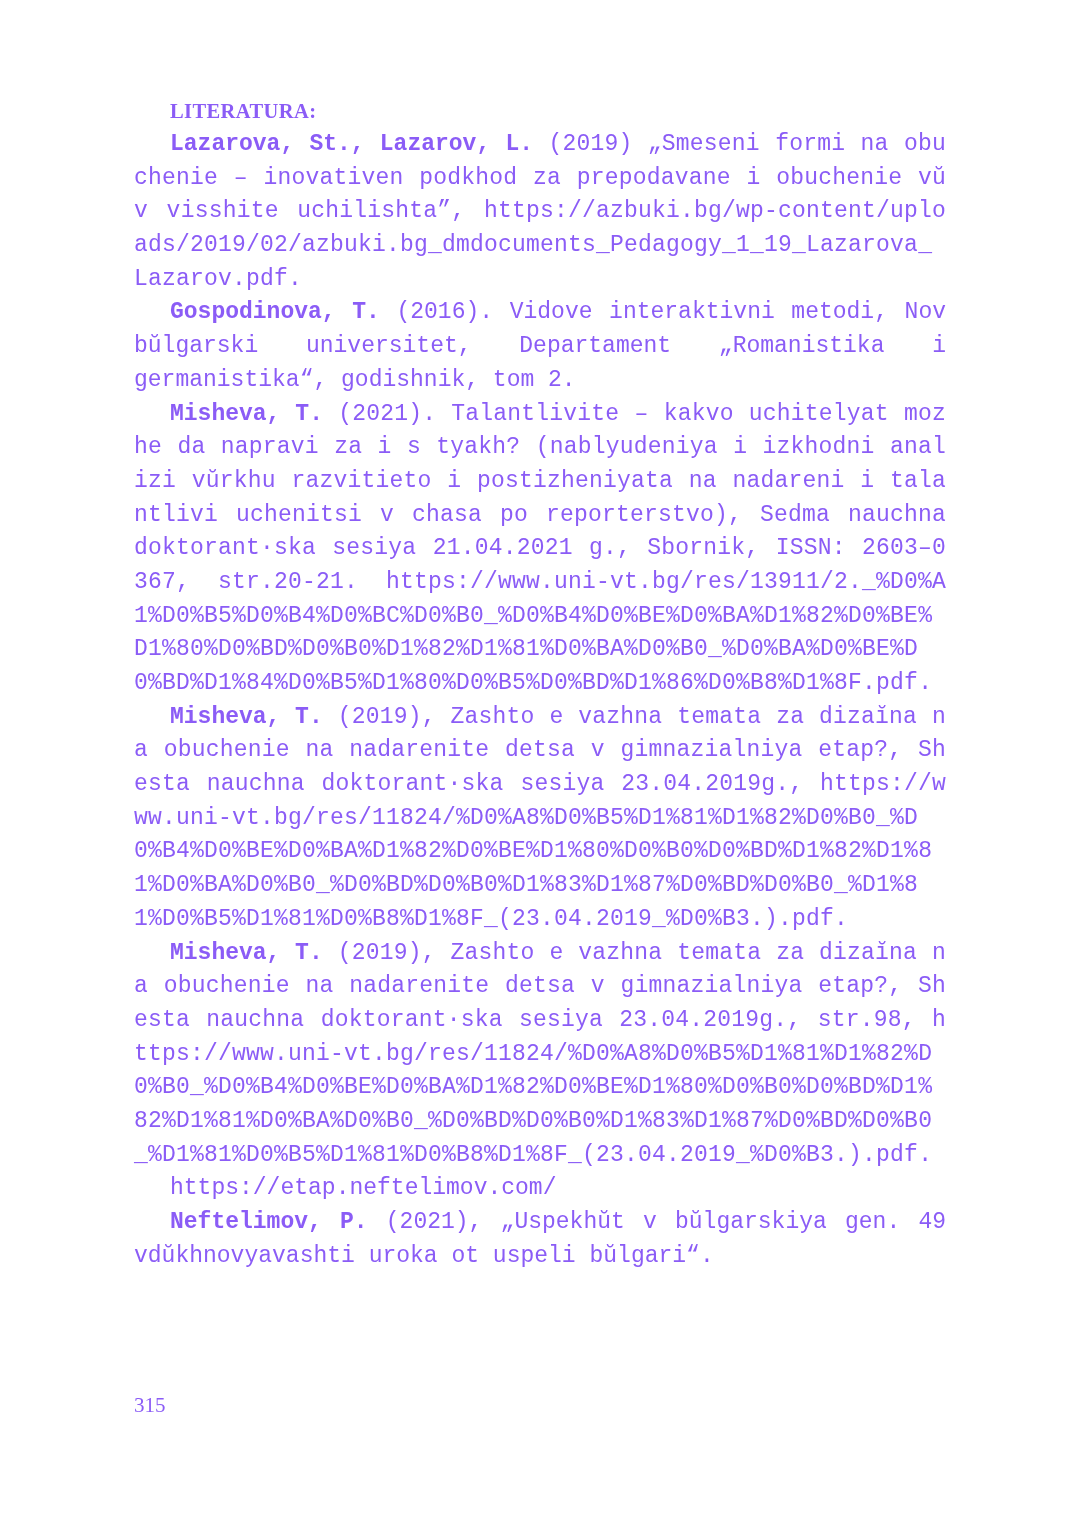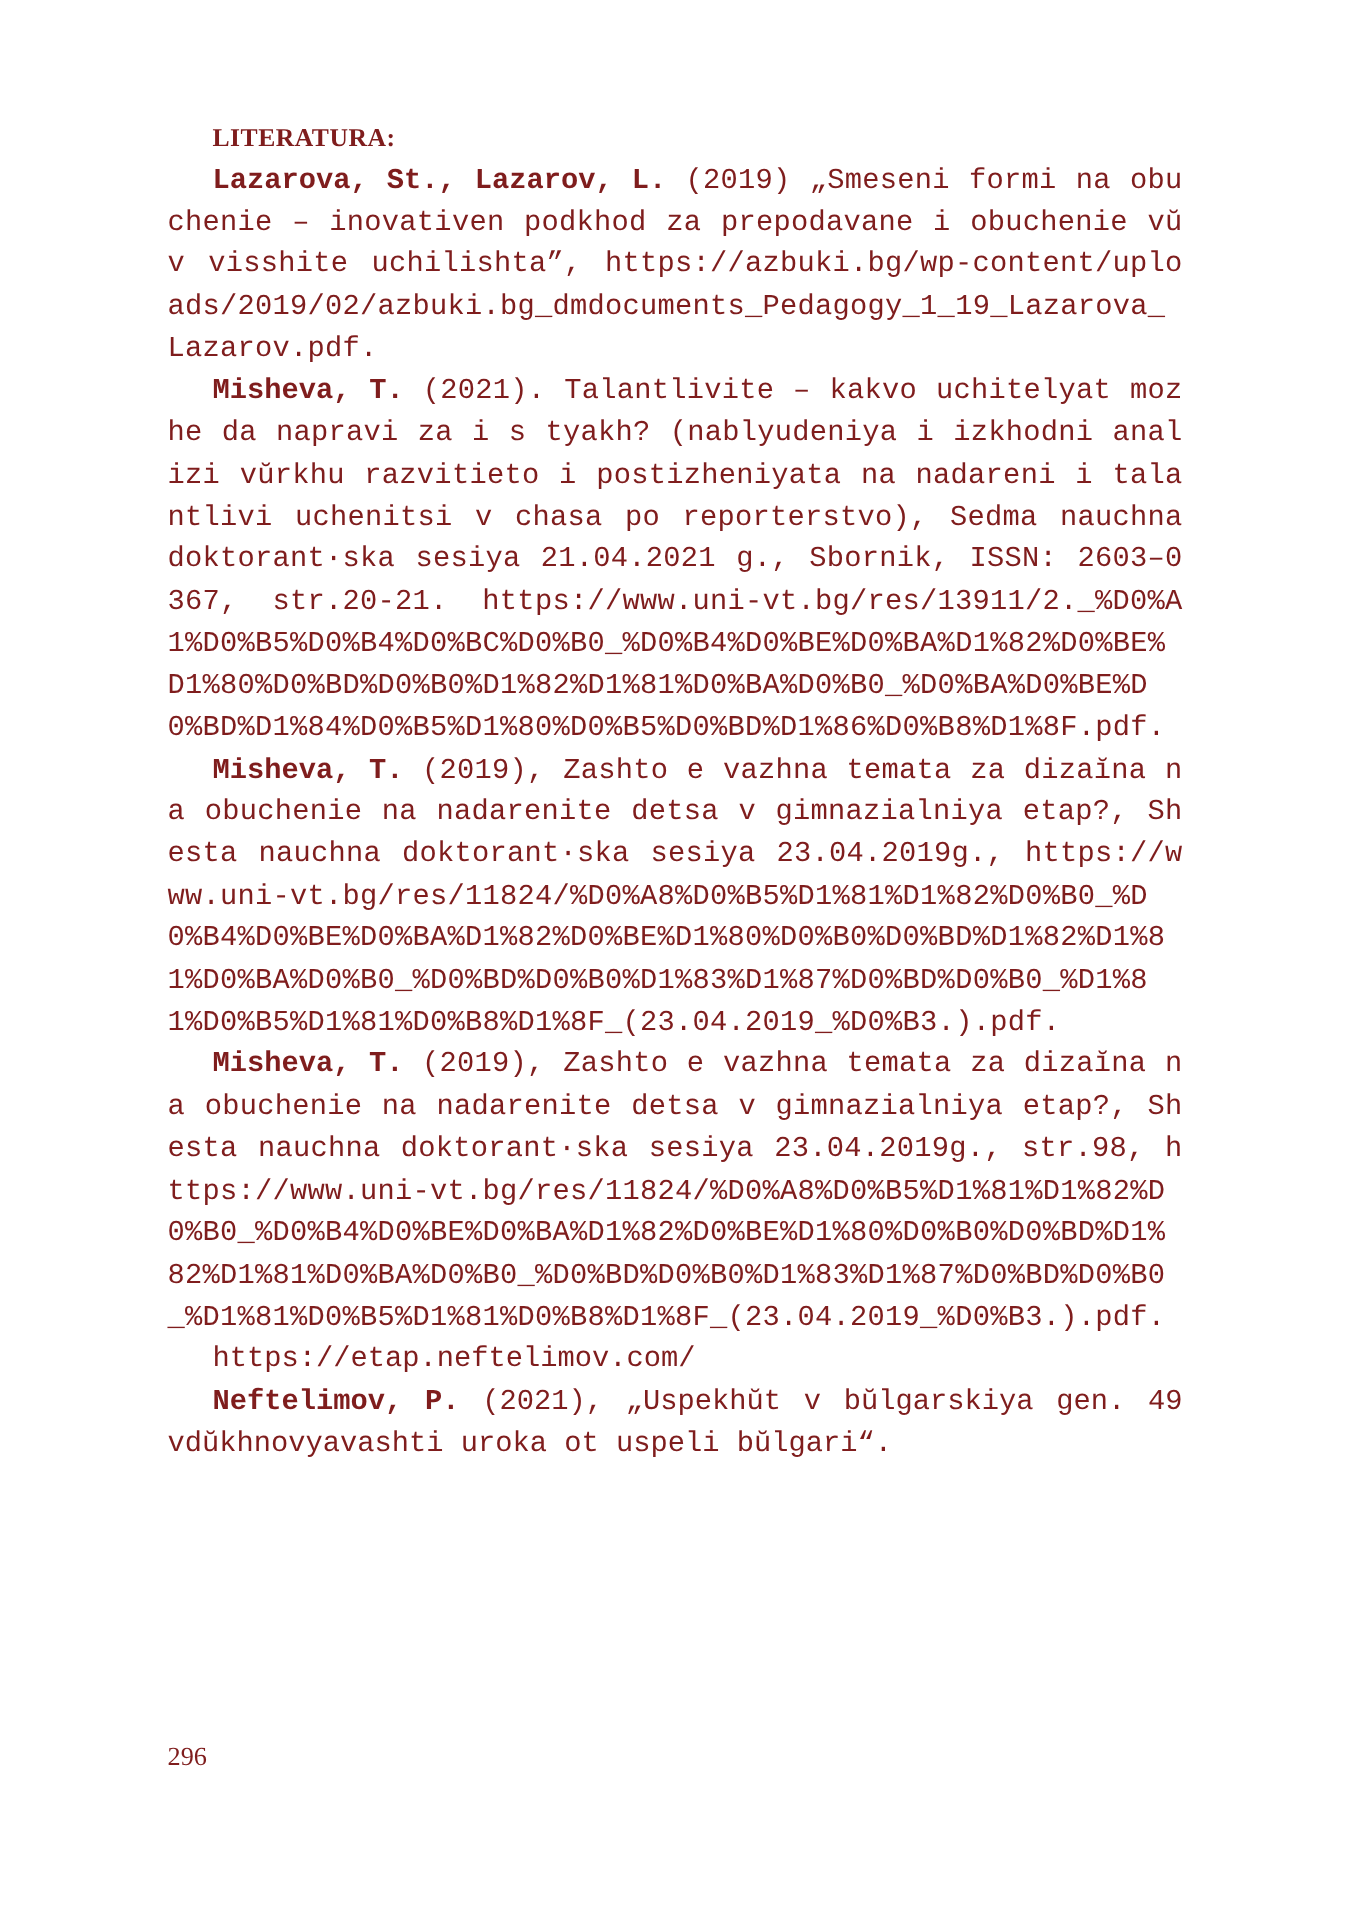--- a/index.html
+++ b/index.html
@@ -6,21 +6,21 @@
     margin: 0;
     padding: 0;
     background: #ffffff;
   }
   .page {
     position: relative;
     width: 1080px;
     height: 1534px;
     background: #ffffff;
     font-family: "Liberation Serif", serif;
-    color: #7f1d1d;
+    color: #8b5cf6;
     box-sizing: border-box;
     overflow: hidden;
   }
   .content {
     position: absolute;
     left: 134px;
     top: 100px;
     width: 812px;
   }
   .heading {
@@ -60,20 +60,23 @@
 
 <div class="page">
   <div class="content">
 
     <div class="heading">LITERATURA:</div>
 
     <p class="entry">
       <b>Lazarova, St., Lazarov, L.</b><span class="url-block"> (2019) „Smeseni formi na obuchenie – inovativen podkhod za prepodavane i obuchenie vŭv visshite uchilishta”, https://azbuki.bg/wp-content/uploads/2019/02/azbuki.bg_dmdocuments_Pedagogy_1_19_Lazarova_Lazarov.pdf.</span>
     </p>
 
+    <p class="entry">
+      <b>Gospodinova, T.</b><span> (2016). Vidove interaktivni metodi, Nov bŭlgarski universitet, Departament „Romanistika i germanistika“, godishnik, tom 2.</span>
+    </p>
 
     <p class="entry">
       <b>Misheva, T.</b><span class="url-block"> (2021). Talantlivite – kakvo uchitelyat mozhe da napravi za i s tyakh? (nablyudeniya i izkhodni analizi vŭrkhu razvitieto i postizheniyata na nadareni i talantlivi uchenitsi v chasa po reporterstvo), Sedma nauchna doktorant·ska sesiya 21.04.2021 g., Sbornik, ISSN: 2603–0367, str.20-21. https://www.uni-vt.bg/res/13911/2._%D0%A1%D0%B5%D0%B4%D0%BC%D0%B0_%D0%B4%D0%BE%D0%BA%D1%82%D0%BE%D1%80%D0%BD%D0%B0%D1%82%D1%81%D0%BA%D0%B0_%D0%BA%D0%BE%D0%BD%D1%84%D0%B5%D1%80%D0%B5%D0%BD%D1%86%D0%B8%D1%8F.pdf.</span>
     </p>
 
 
 
     <p class="entry">
       <b>Misheva, T.</b><span class="url-block"> (2019), Zashto e vazhna temata za dizaĭna na obuchenie na nadarenite detsa v gimnazialniya etap?, Shesta nauchna doktorant·ska sesiya 23.04.2019g., https://www.uni-vt.bg/res/11824/%D0%A8%D0%B5%D1%81%D1%82%D0%B0_%D0%B4%D0%BE%D0%BA%D1%82%D0%BE%D1%80%D0%B0%D0%BD%D1%82%D1%81%D0%BA%D0%B0_%D0%BD%D0%B0%D1%83%D1%87%D0%BD%D0%B0_%D1%81%D0%B5%D1%81%D0%B8%D1%8F_(23.04.2019_%D0%B3.).pdf.</span>
     </p>
@@ -85,14 +88,14 @@
     <p class="entry">
       <span>https://etap.neftelimov.com/</span>
     </p>
 
     <p class="entry">
       <b>Neftelimov, P.</b><span> (2021), „Uspekhŭt v bŭlgarskiya gen. 49 vdŭkhnovyavashti uroka ot uspeli bŭlgari“.</span>
     </p>
 
   </div>
 
-  <div class="folio">296</div>
+  <div class="folio">315</div>
 </div>
 
 </body></html>

